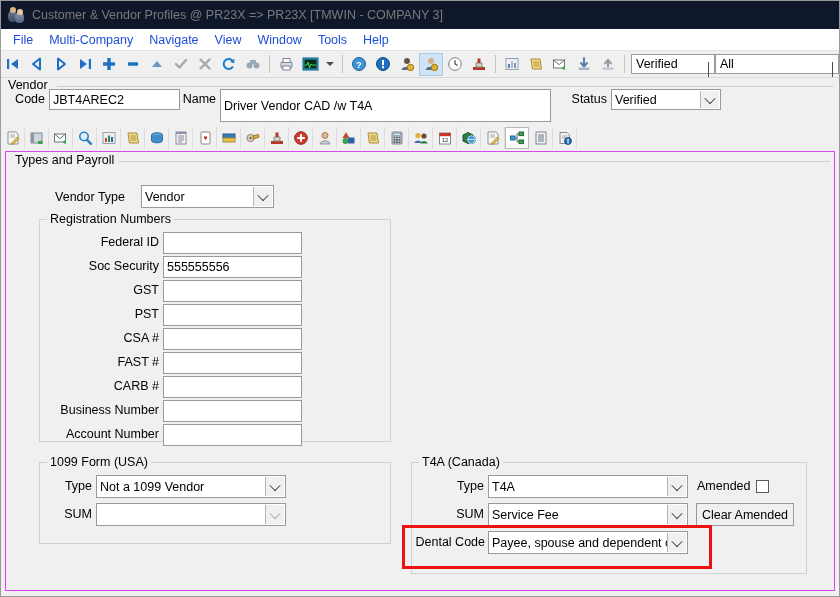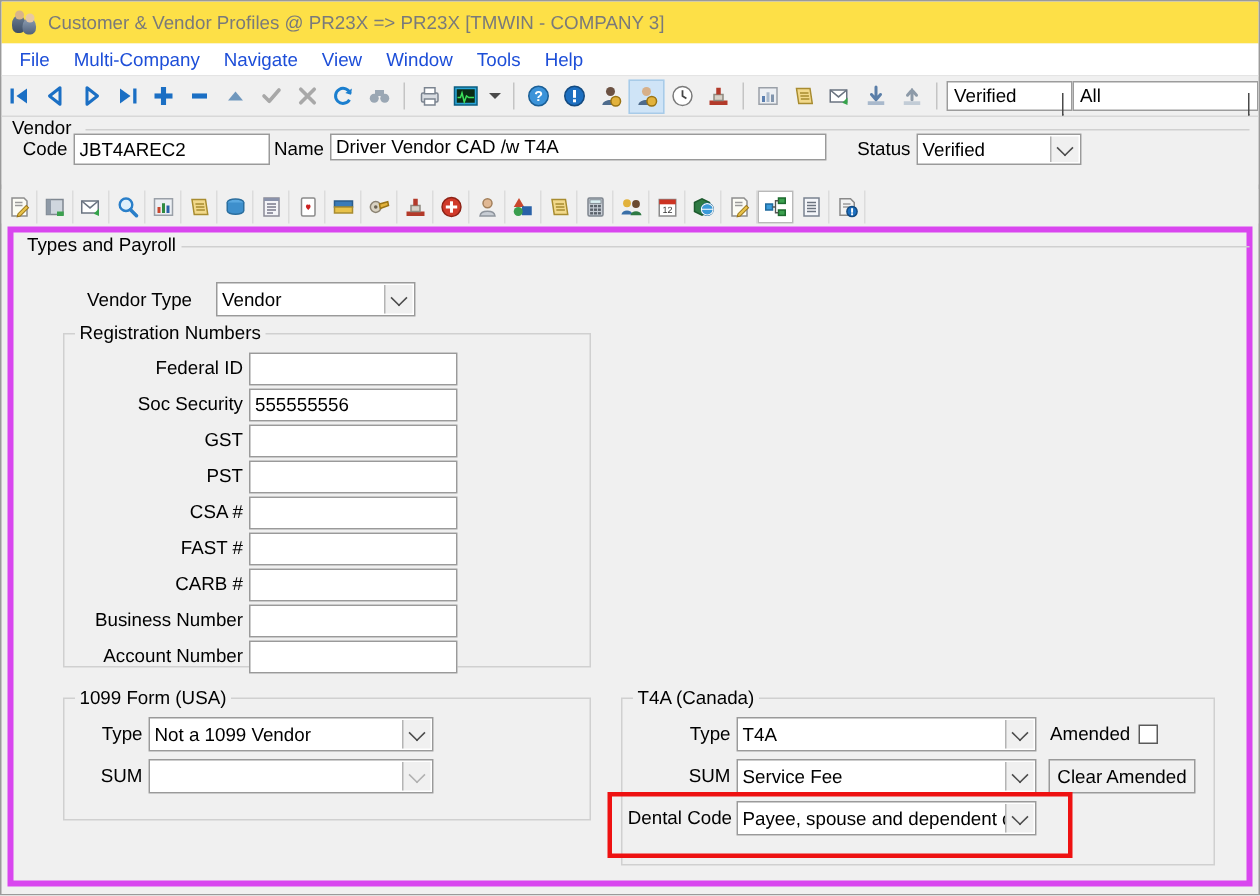--- a/index.html
+++ b/index.html
@@ -20,21 +20,21 @@
     background: #f0f0f0;
     border: 1px solid #9a9a9a;
     overflow: hidden;
   }
 
   
   .titlebar {
     position: absolute;
     left: 0; top: 0;
     width: 838px; height: 28px;
-    background: #fde047;
+    background: #0f172a;
     display: flex;
     align-items: center;
     padding-left: 7px;
     box-sizing: border-box;
   }
   .title-icon {
     width: 17px; height: 17px;
     position: relative;
     margin-right: 7px;
     flex: none;
@@ -234,21 +234,21 @@
     background: #ffffff;
     border: 1px solid #b9b9b9;
   }
 
   
   .panel {
     position: absolute;
     left: 4px; top: 150px;
     width: 830px; height: 440px;
     background: #f0f0f0;
-    border: 4px solid #d946ef;
+    border: 1px solid #d946ef;
     box-sizing: border-box;
   }
 
   .groupbox {
     position: absolute;
     border: 1px solid #d0d0d0;
     box-sizing: border-box;
   }
   .groupbox > .gb-title {
     position: absolute;
@@ -492,21 +492,21 @@
   </div>
 
   <div class="vendor-band">
     <div class="grp-label" style="left:4px; top:0px;">Vendor</div>
     <div class="grp-line" style="left:56px; top:8px; width:776px;"></div>
 
     <div class="fld-label" style="left:0px; top:14px; width:44px;">Code</div>
     <div class="textbox" style="left:48px; top:11px; width:131px; height:21px;">JBT4AREC2</div>
 
     <div class="fld-label" style="left:140px; top:14px; width:75px;">Name</div>
-    <div class="textbox" style="left:219px; top:11px; width:331px; height:18px;">Driver Vendor CAD /w T4A</div>
+    <div class="textbox" style="left:219px; top:11px; width:331px; height:33px;">Driver Vendor CAD /w T4A</div>
 
     <div class="fld-label" style="left:540px; top:14px; width:66px;">Status</div>
     <div class="combobox" style="left:610px; top:11px; width:110px; height:21px;">
       <span>Verified</span>
       <span class="drop">
           <span class="chev-thin"></span>
         </span>
     </div>
   </div>
 

